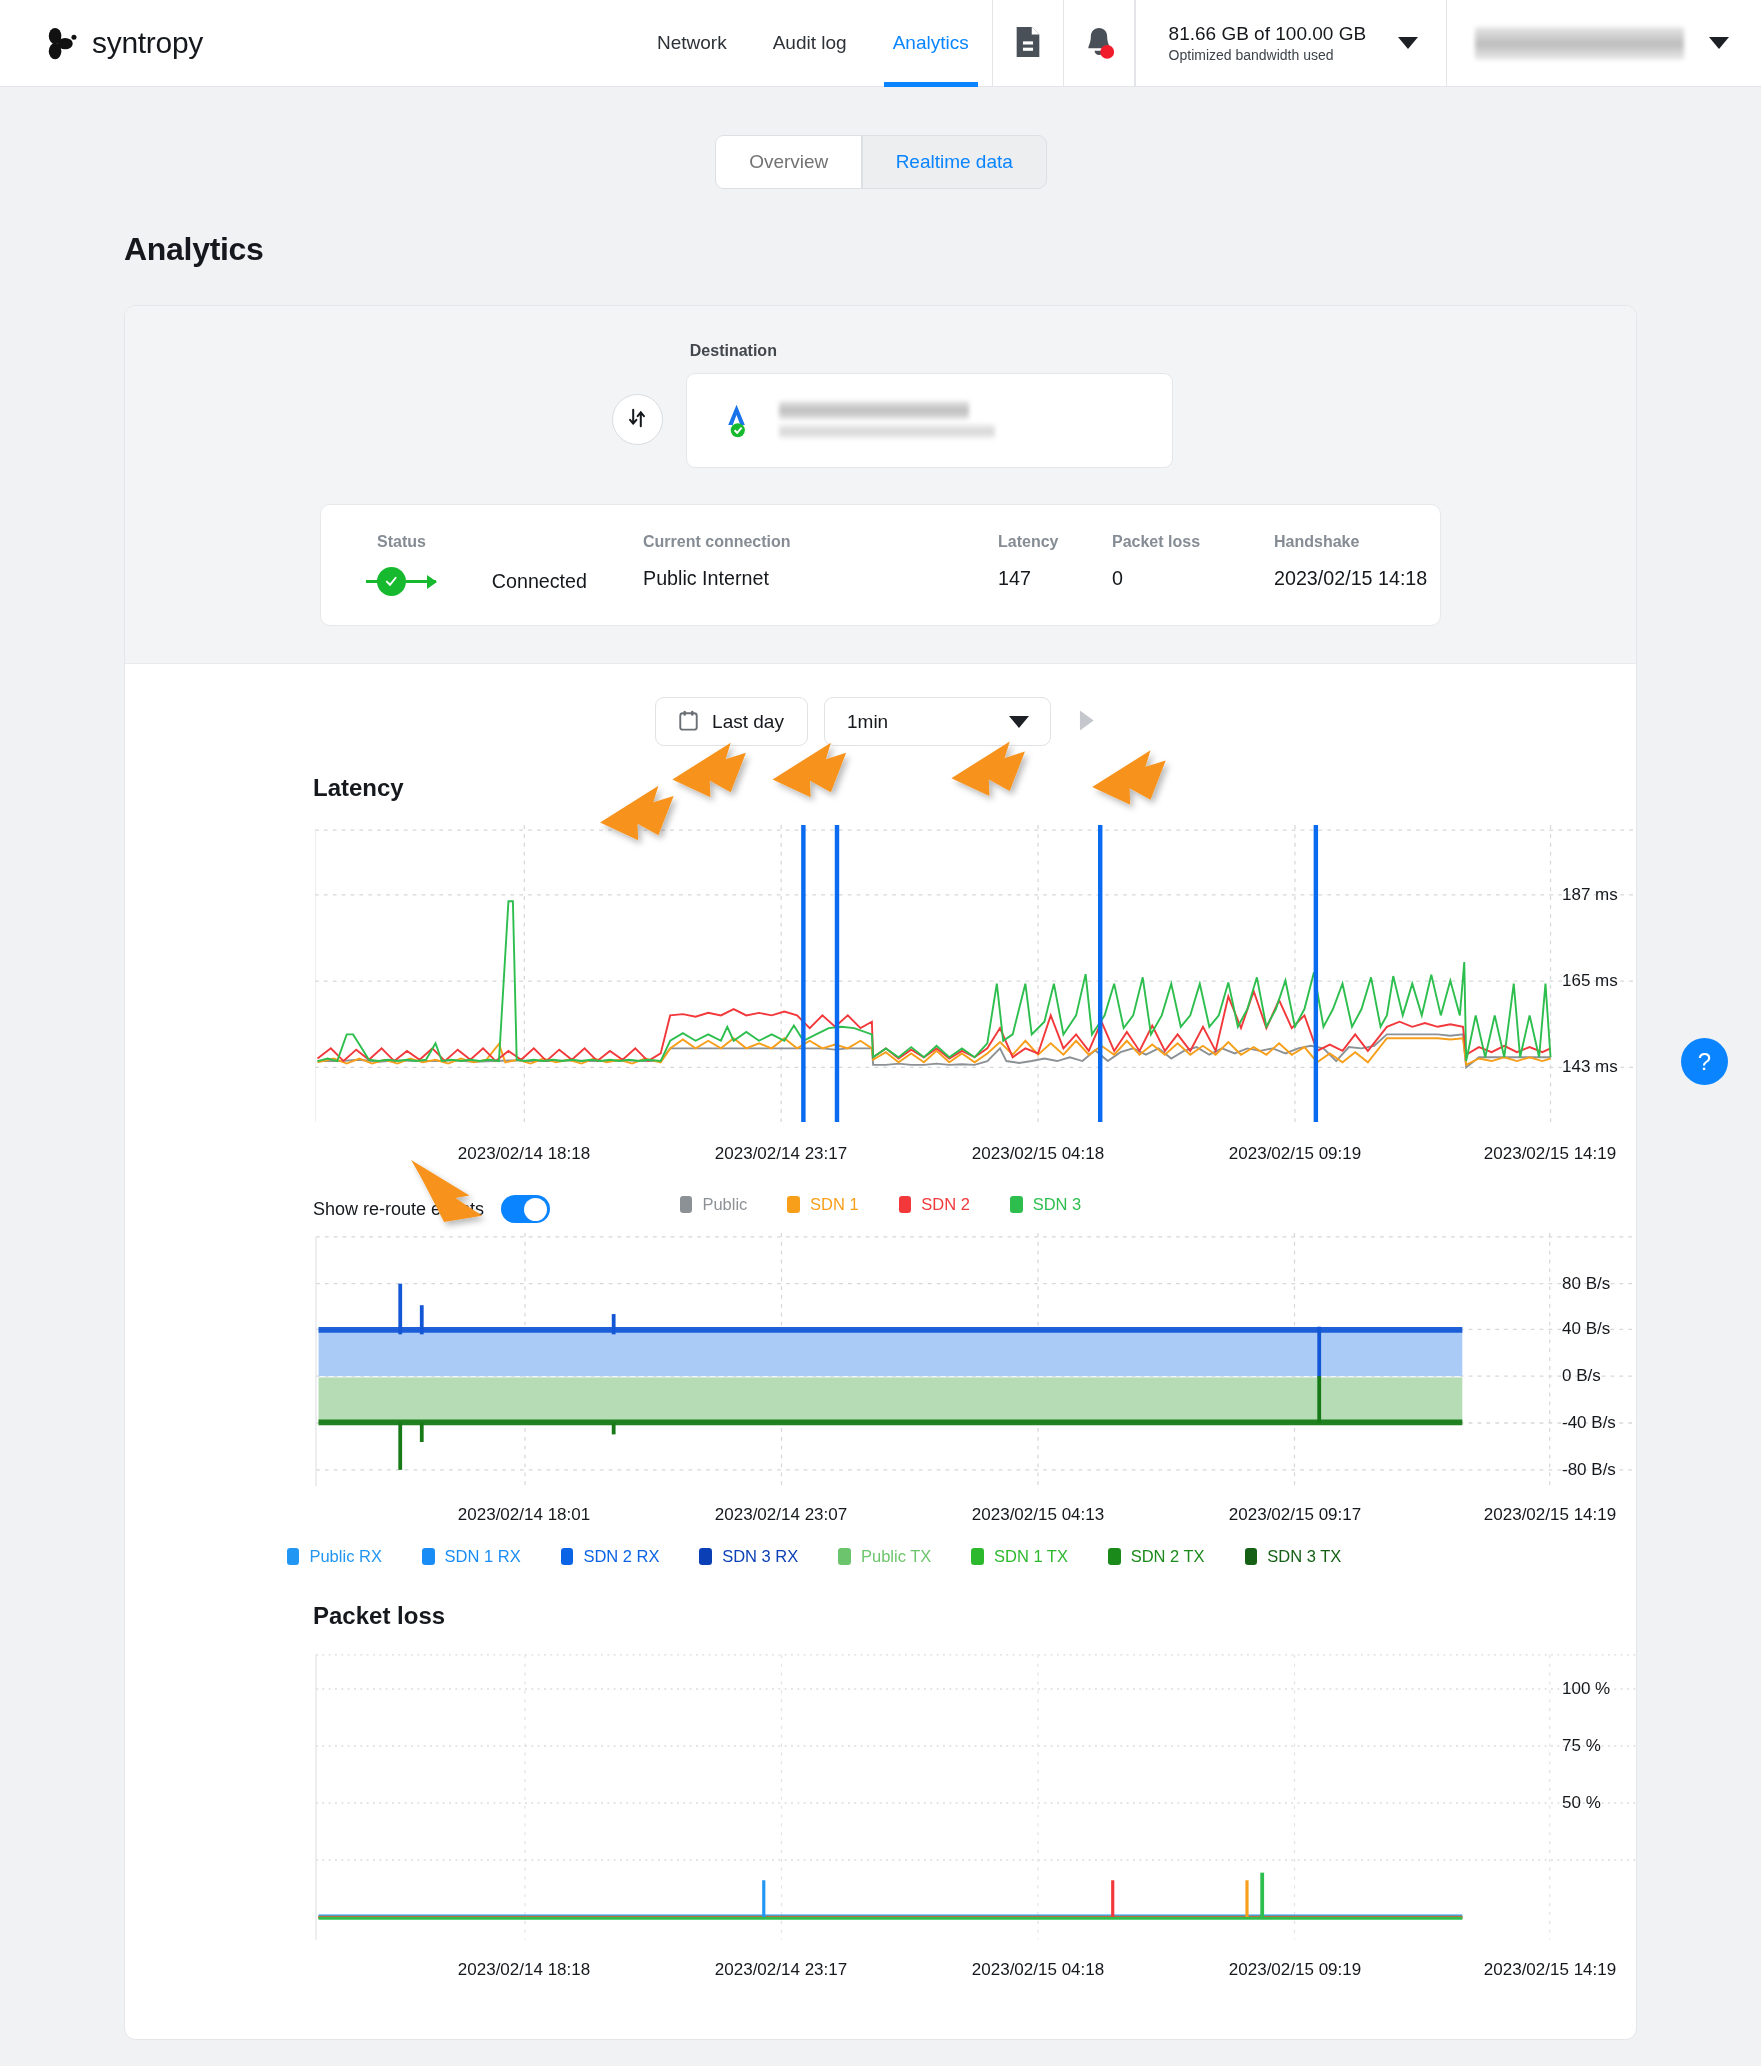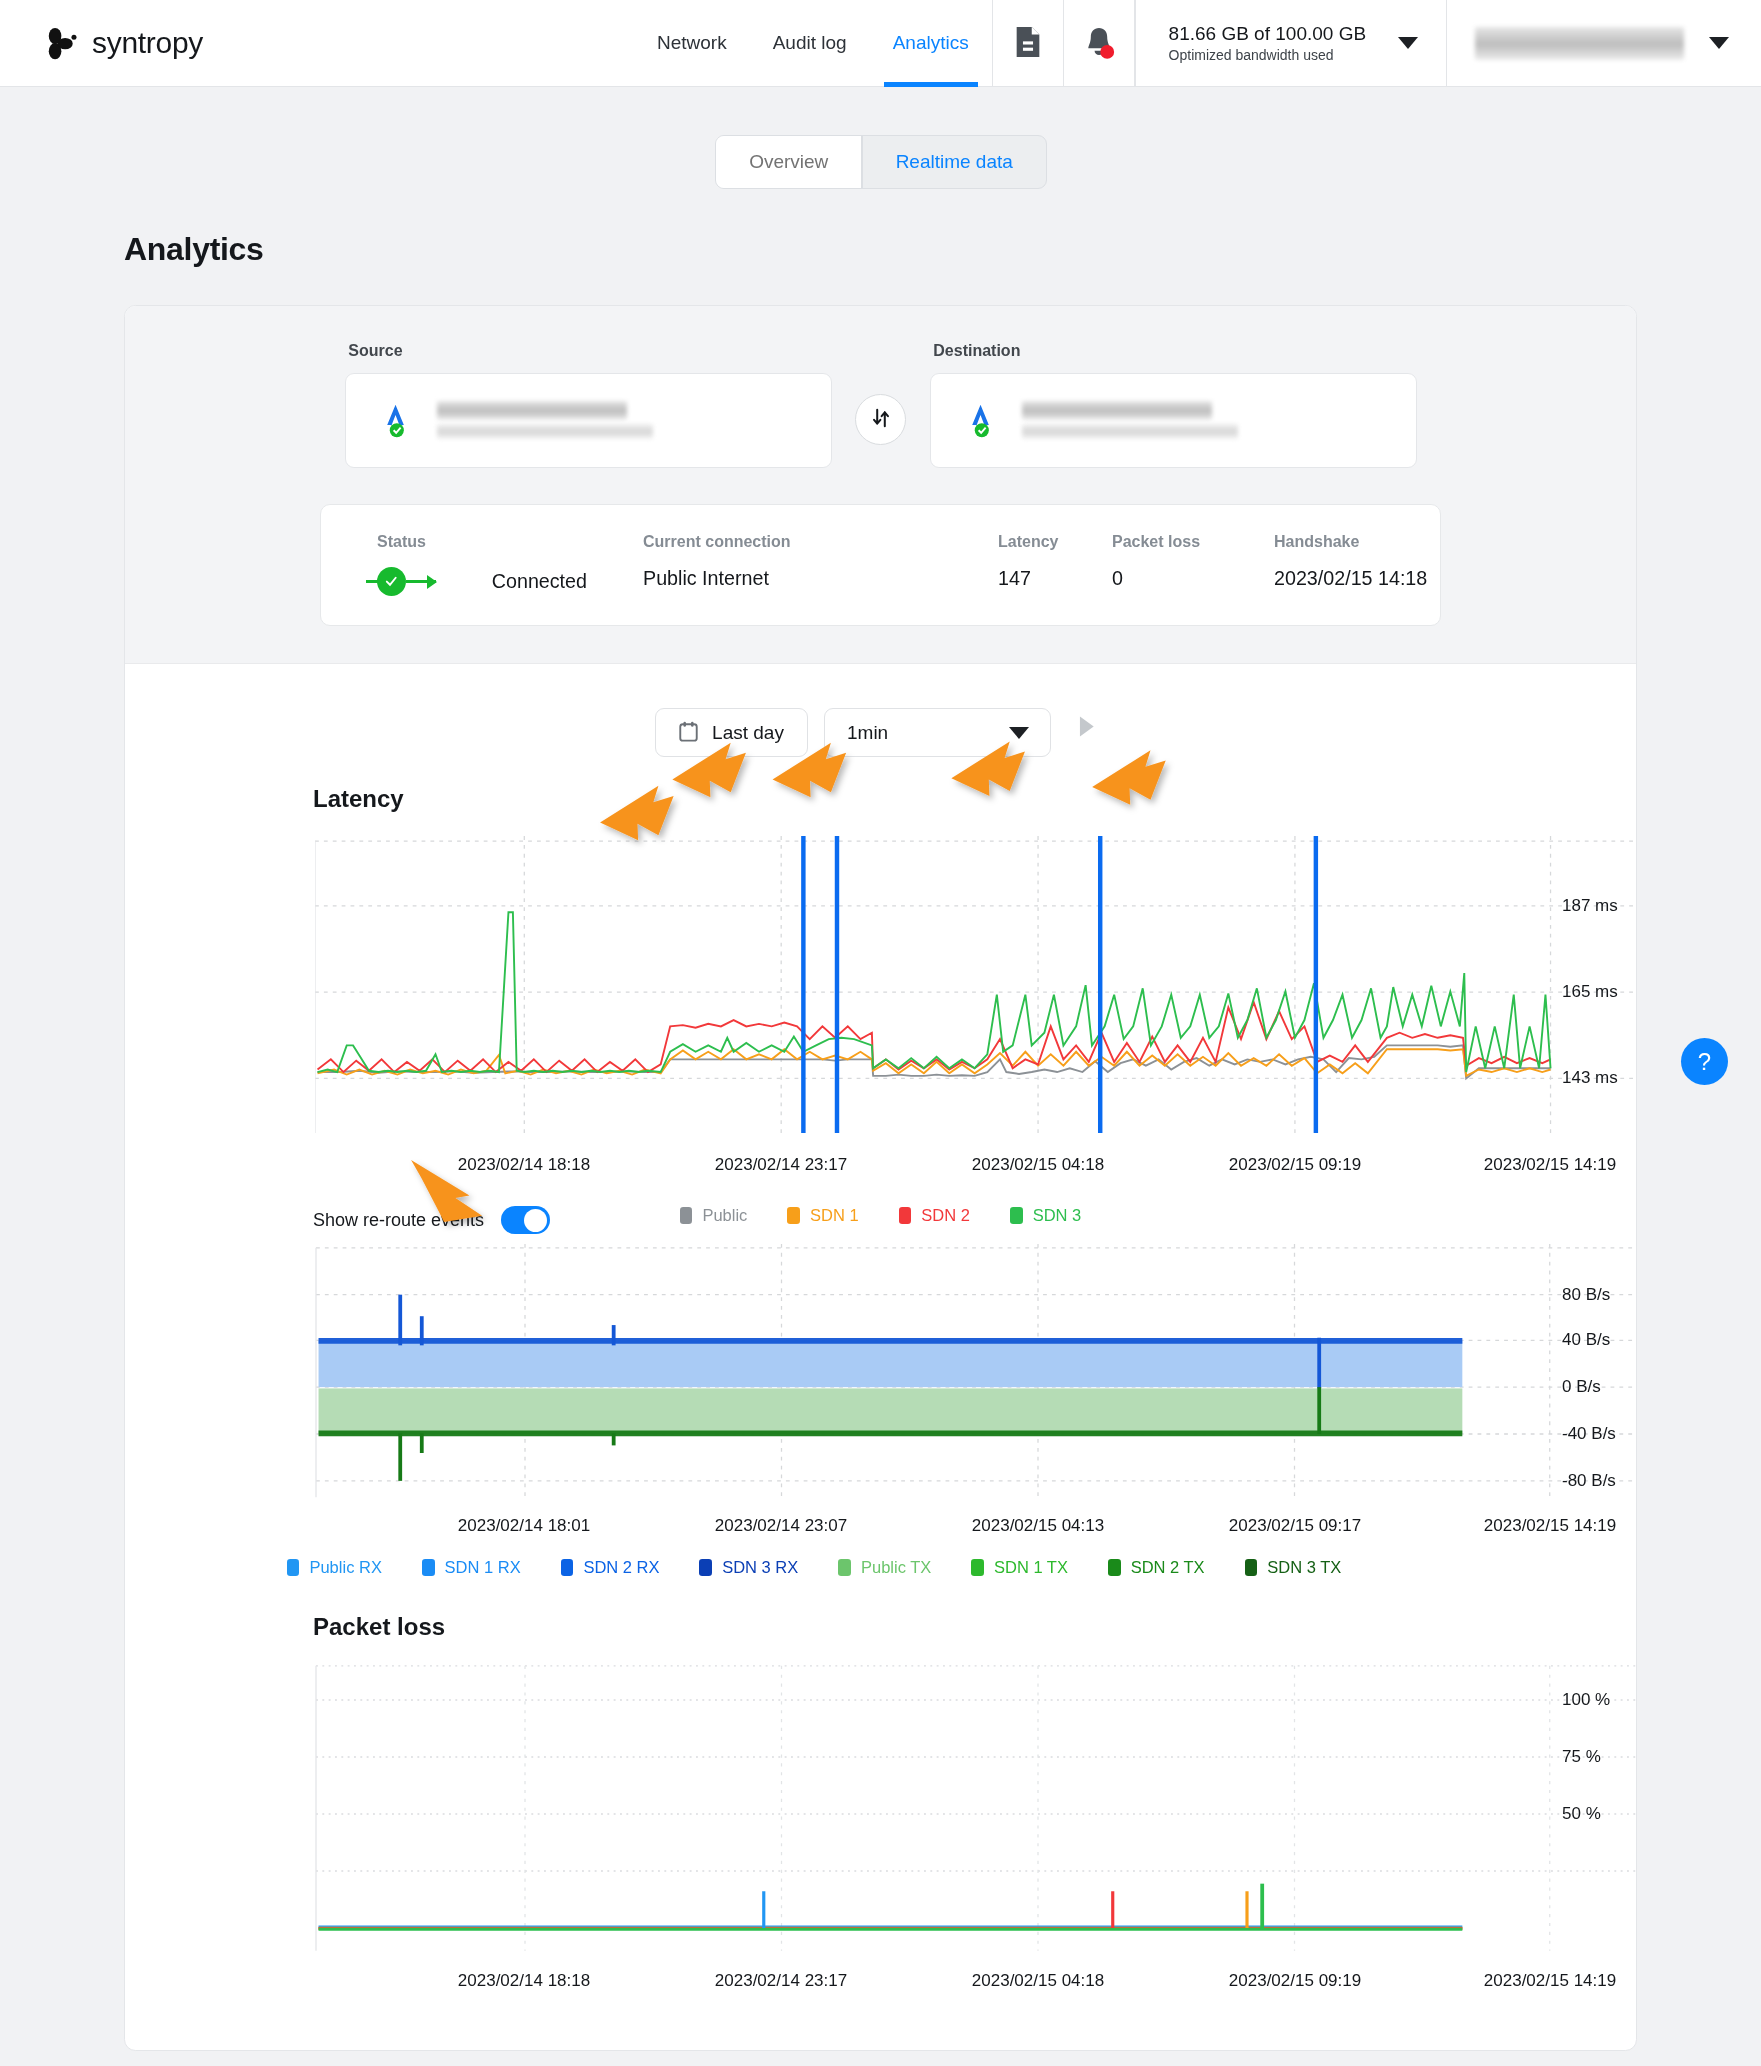--- a/index.html
+++ b/index.html
@@ -111,21 +111,21 @@
     content:""; position:absolute; right:-1.3px; top:-5.7px;
     border-left:10px solid #17ba2e;
     border-top:7px solid transparent; border-bottom:7px solid transparent;
   }
   .arrow-pre{ position:absolute; left:-11.4px; top:13.3px; width:14px;height:2.5px;background:#17ba2e;}
   
   .card-body{ padding:0 0 44px 0; position:relative; }
   .toolbar{ display:flex; justify-content:center; align-items:center; gap:16.5px; padding-top:33px; position:relative;}
   .pill{
     border:1.3px solid #e0e2e5; border-radius:9px; background:#fff;
-    height:49px; display:flex; align-items:center; cursor:pointer;margin-top:11px;
+    height:49px; display:flex; align-items:center; cursor:pointer;
   }
   .pill.range{ padding:0 23px; gap:14px; }
   .pill.interval{ width:227px; padding:0 21.6px; justify-content:space-between;}
   .pill-text{ font-size:19px; color:#15181c; }
   .play-btn{ width:38px;height:38px; display:flex;align-items:center;justify-content:center; cursor:pointer;}
   .chart-title{ font-size:24px; font-weight:700; color:#15181c; margin:28px 0 0 188px; }
   .chart-title.bw{ margin-top:41px; }
   .plot-wrap{ position:relative; margin:23px 0 0 190px; }
   .legend{ display:flex; justify-content:center; gap:0; margin-top:6.3px; }
   .leg-item{ display:flex; align-items:center; gap:10px; margin:0 20px; cursor:pointer;}
@@ -225,36 +225,20 @@
       <button class="seg-btn">Realtime data</button>
     </div>
   </div>
 
   <h1 class="page-title">Analytics</h1>
 
   <div class="card">
 
     <div class="card-top">
       <div class="se-row">
-        <div class="node-col">
-          <div class="node-label">Source</div>
-          <div class="node-box">
-            <span class="node-icon">
-              <svg width="32" height="36" viewBox="0 0 50 56">
-                <path d="M18 4 L31 36 L24 36 L18 20 L12 36 L5 36 Z" fill="#1a73e8"></path>
-                <circle cx="20" cy="44" r="11" fill="#17ba2e"></circle>
-                <path d="M15 44 l4 4 l7 -8" stroke="#fff" stroke-width="3" fill="none"></path>
-              </svg>
-            </span>
-            <span style="display:flex;flex-direction:column;gap:3.8px;">
-              <span class="redact" style="width:190px;height:19px;display:block;"></span>
-              <span class="redact" style="width:216px;height:15px;display:block;opacity:.6;"></span>
-            </span>
-          </div>
-        </div>
 
         <div class="swap-btn">
           <span>
             <svg width="24" height="24" viewBox="0 0 38 38">
               <path d="M13 6 v22 M13 28 l-5 -6 M13 28 l5 -6" stroke="#15181c" stroke-width="3.2" fill="none" stroke-linecap="round"></path>
               <path d="M25 32 v-22 M25 10 l-5 6 M25 10 l5 6" stroke="#15181c" stroke-width="3.2" fill="none" stroke-linecap="round"></path>
             </svg>
           </span>
         </div>
 

